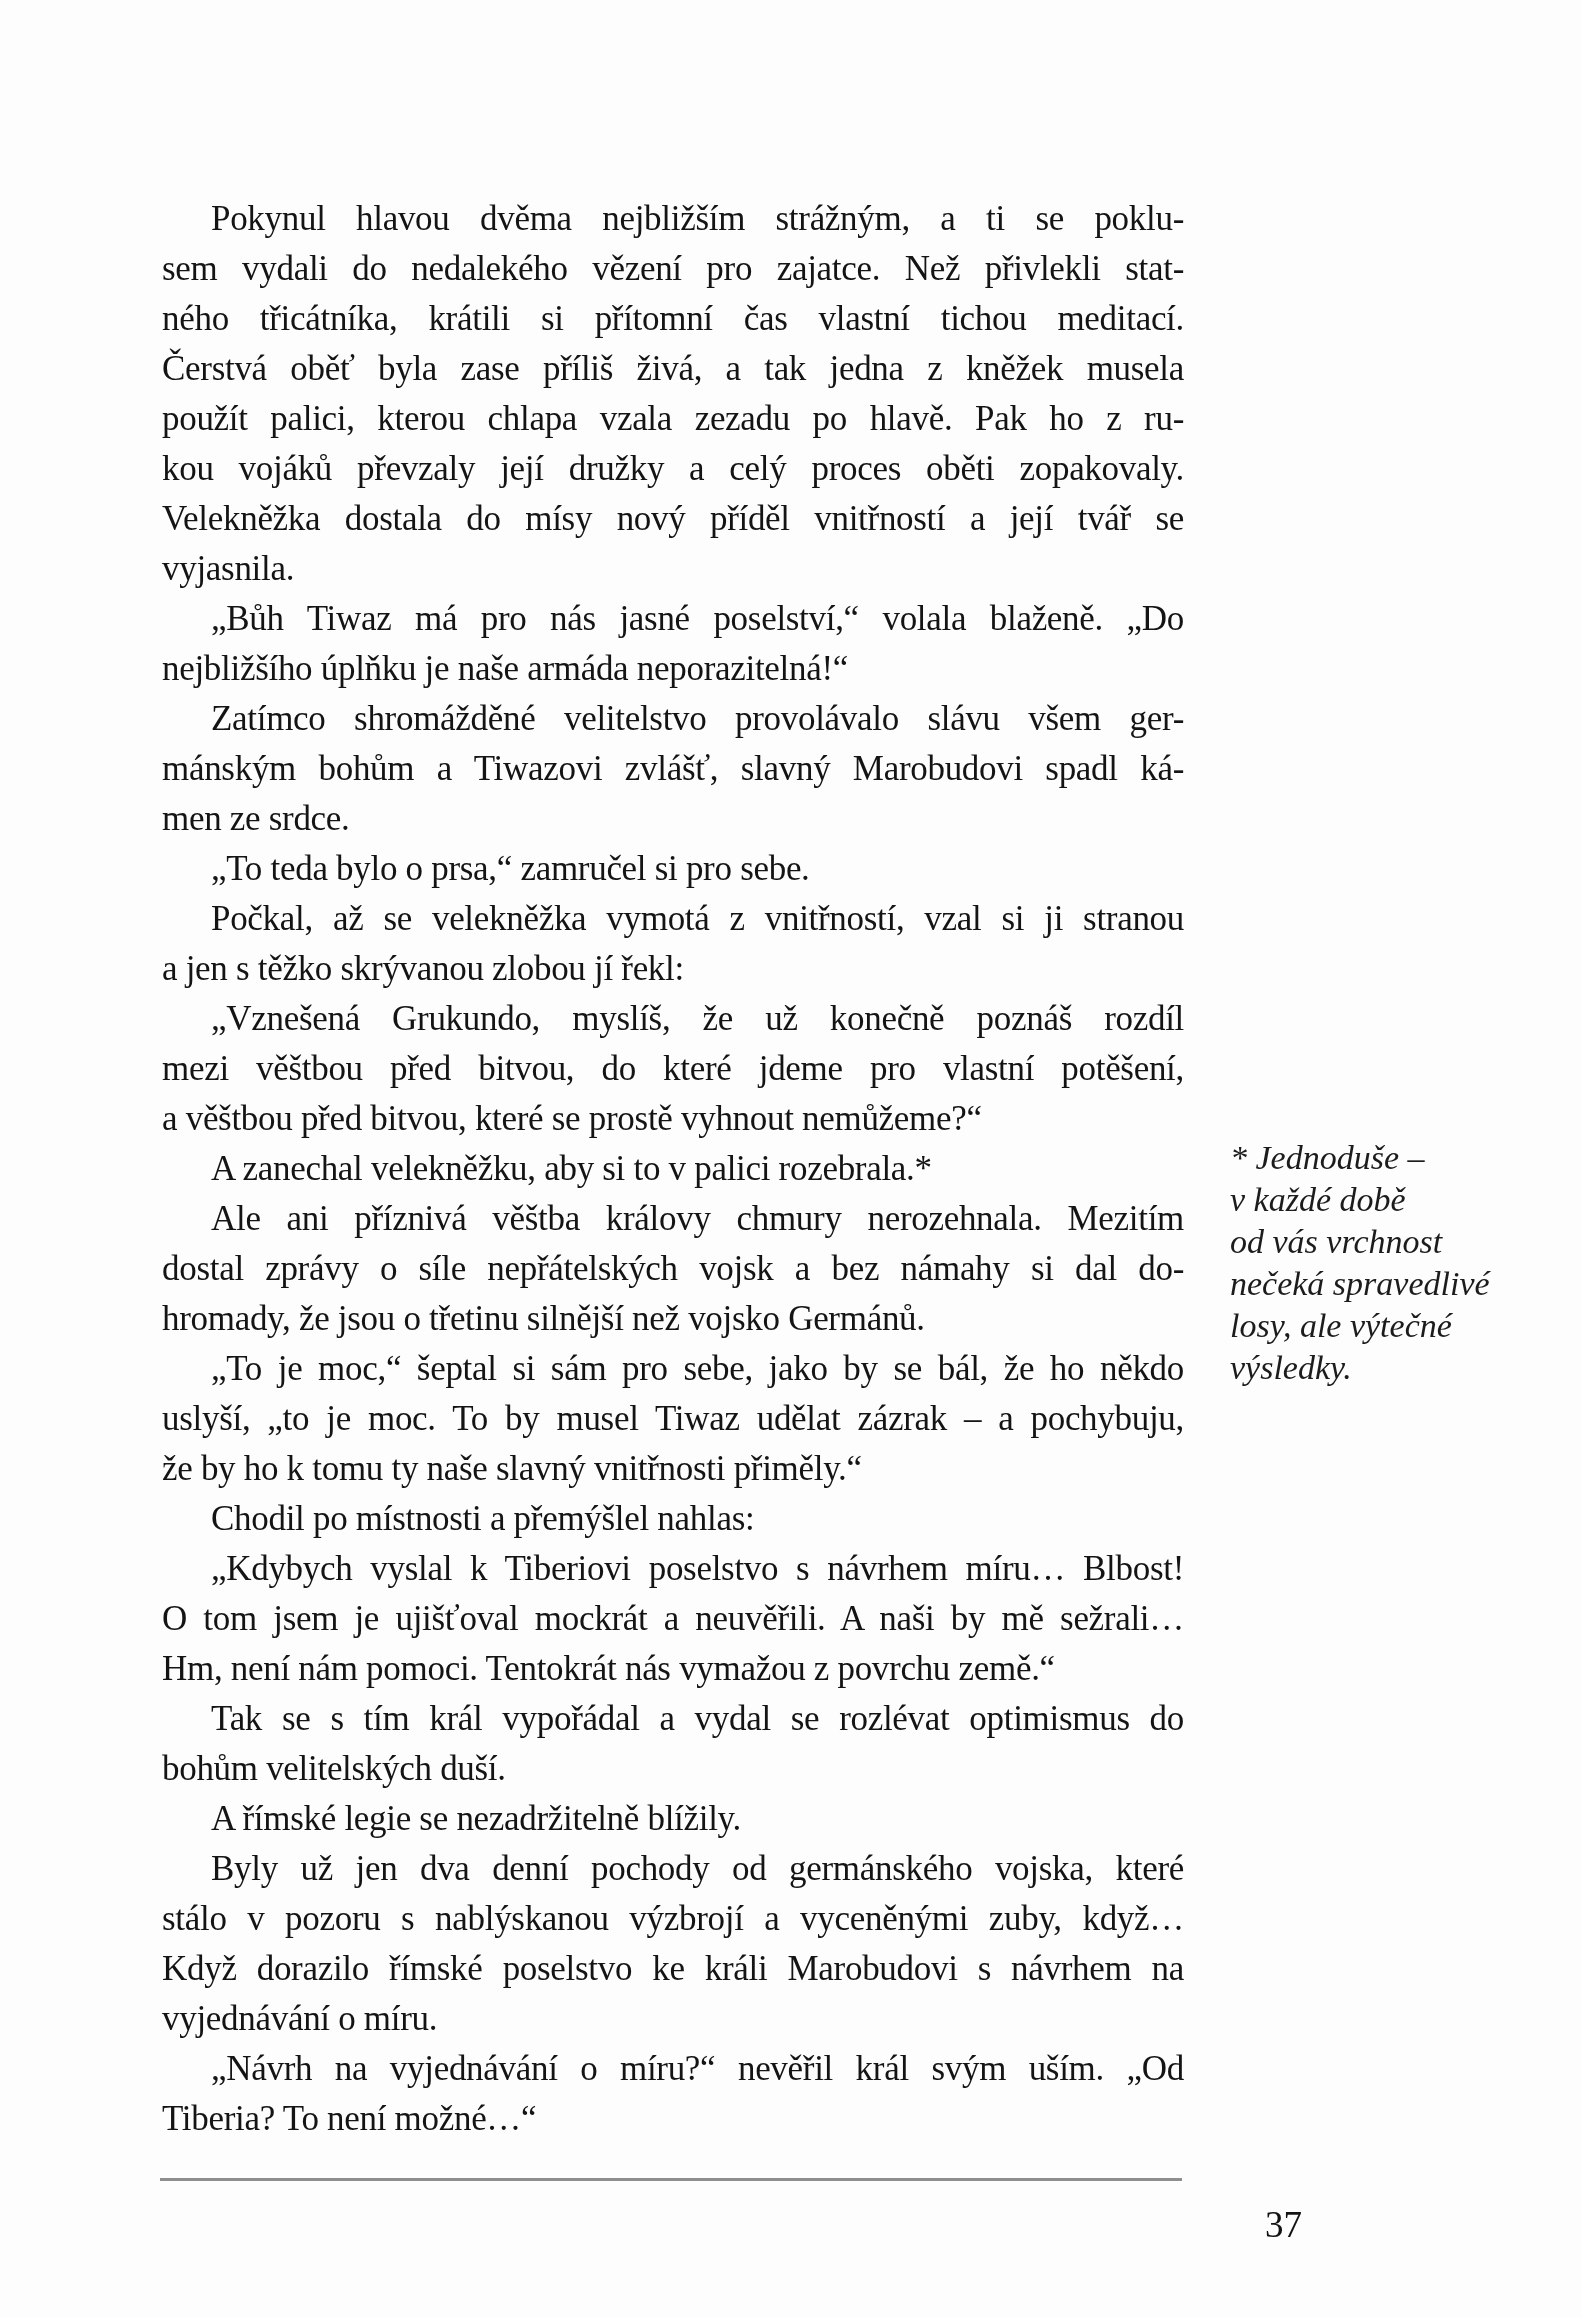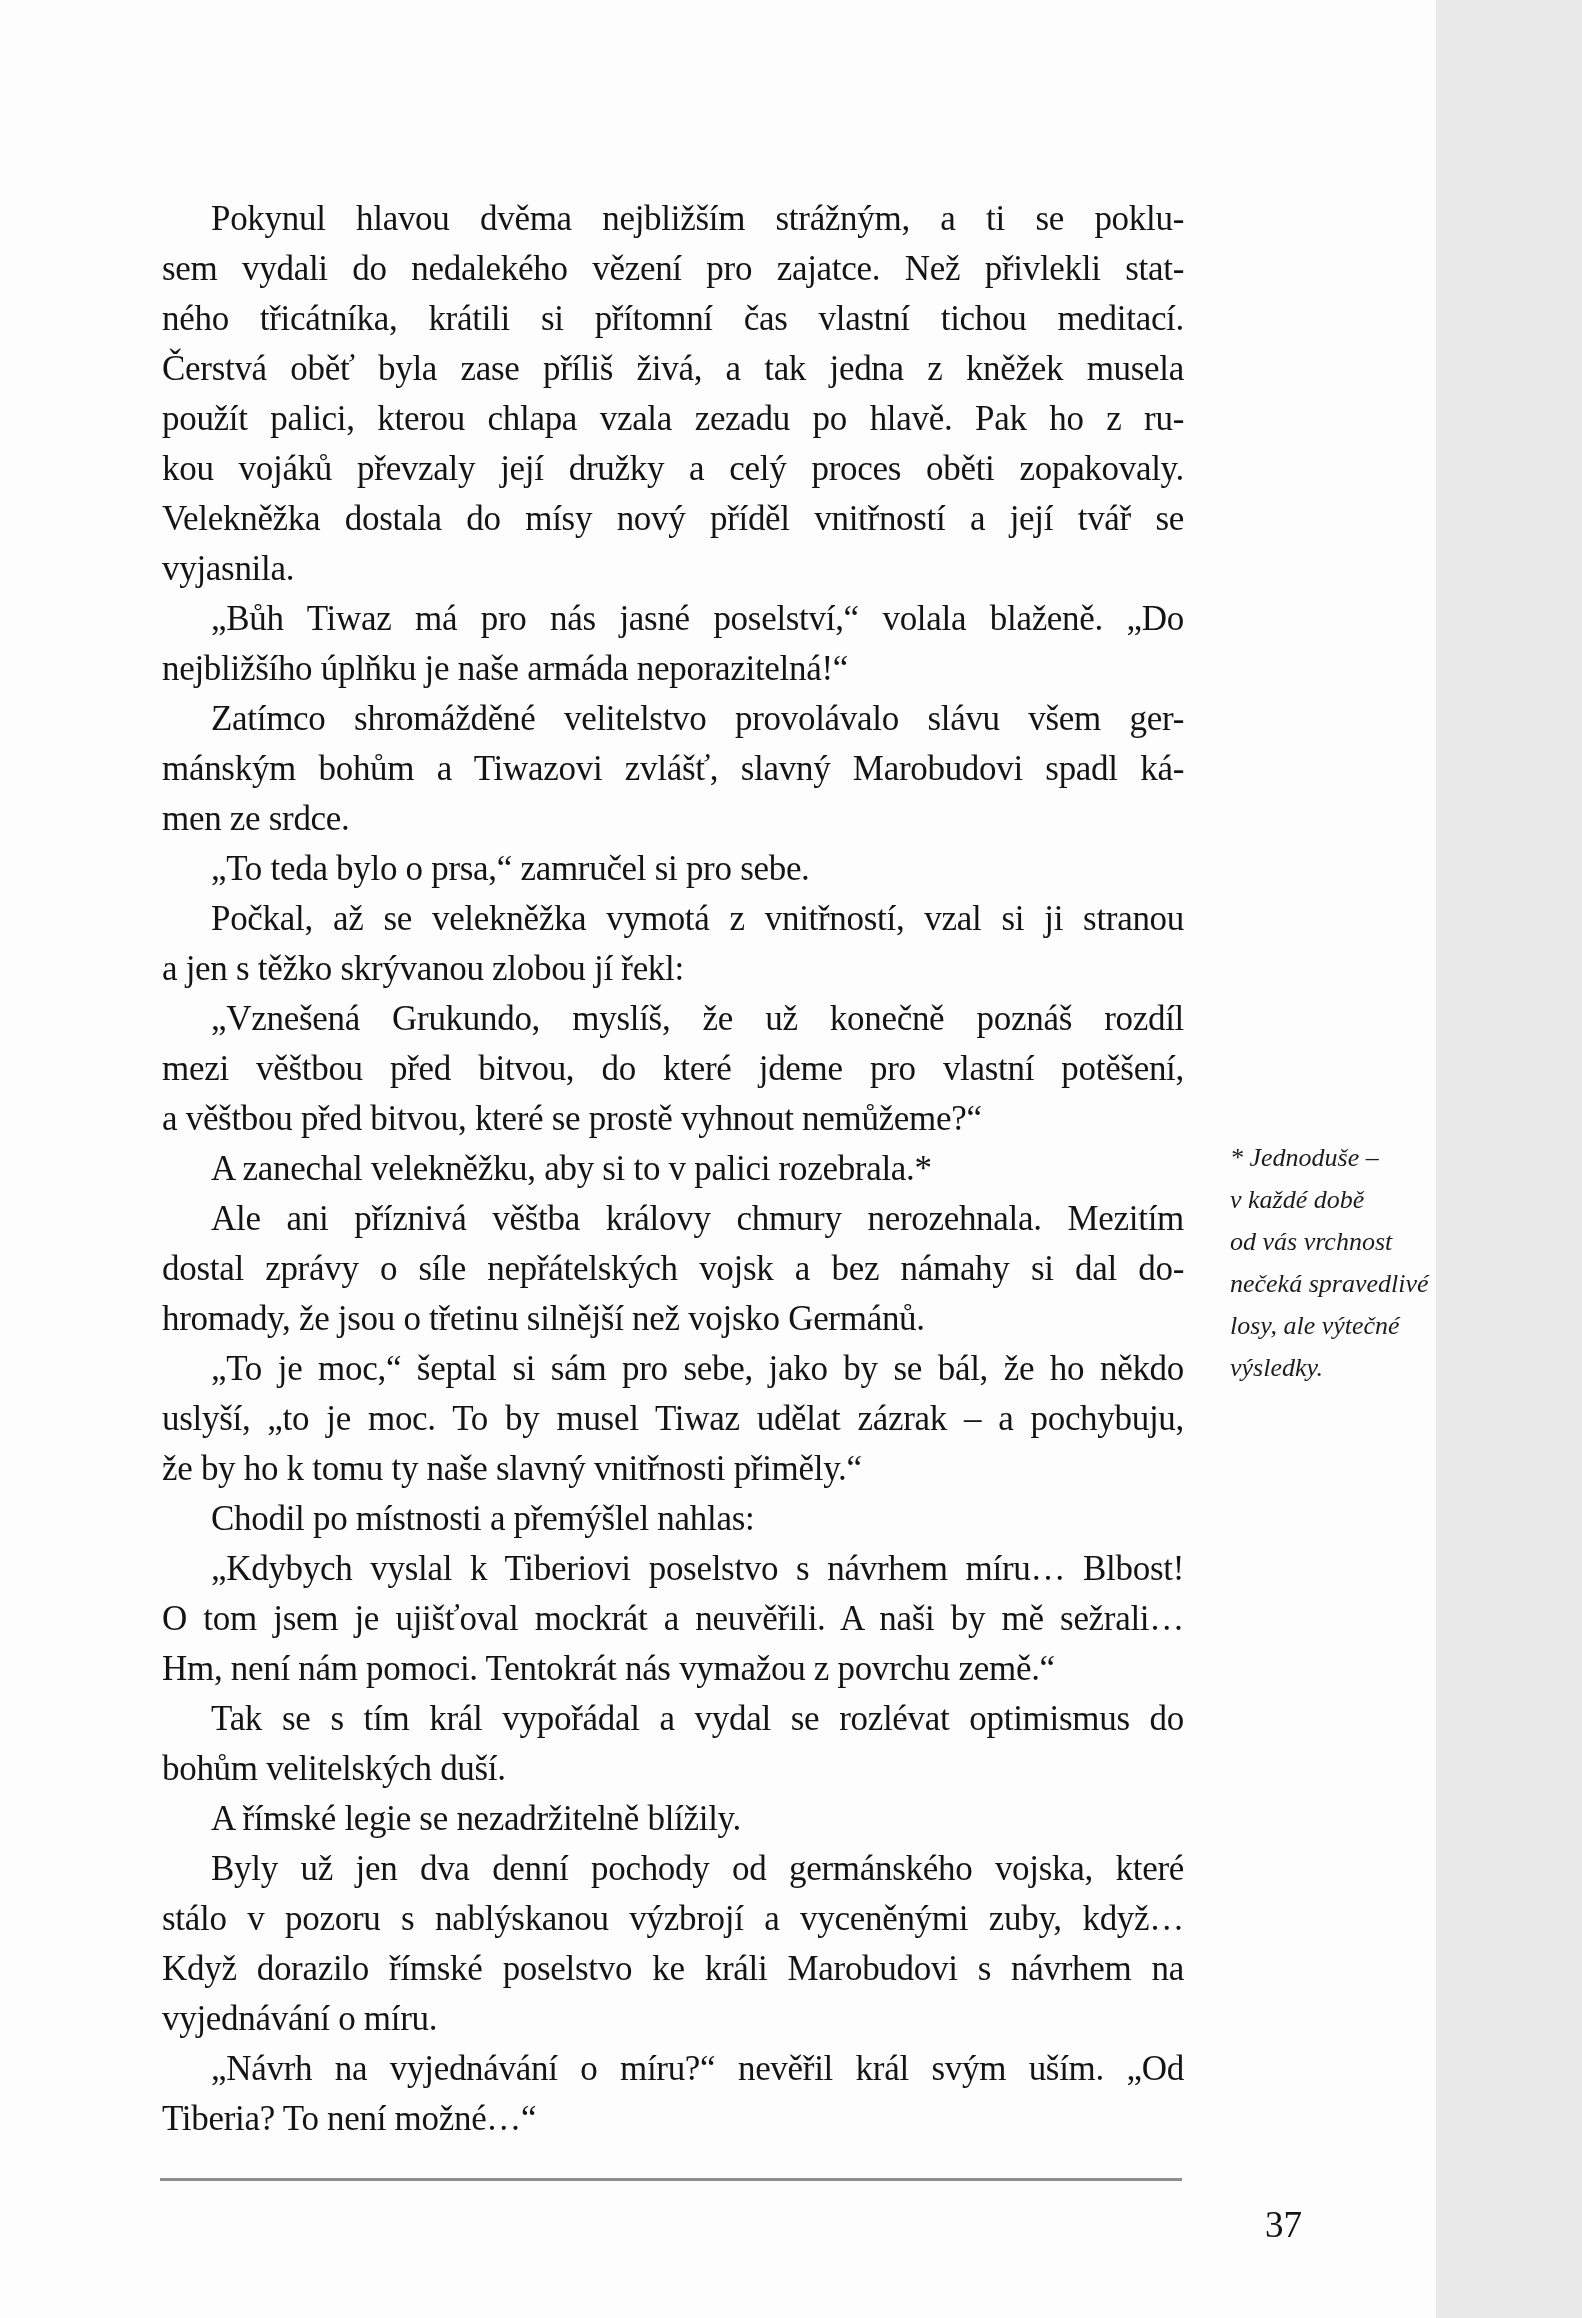--- a/index.html
+++ b/index.html
@@ -1,18 +1,18 @@
 <!DOCTYPE html>
 <html lang="cs" style="font-size:14px"><head>
 <meta charset="utf-8">
 <style>
   html, body { margin: 0; padding: 0; background: #e9e9e9; }
   .page {
     position: relative;
-    width: 1436px;
+    width: 1582px;
     height: 2319px;
     background: #fdfdfd;
     font-family: "Liberation Serif", "DejaVu Serif", serif;
     color: #141414;
     overflow: hidden;
   }
   .body-col {
     position: absolute;
     left: 162px;
     top: 194px;
@@ -28,21 +28,21 @@
     white-space: normal;
   }
   .line.para-end { text-align-last: left; }
   .line.para-start { text-indent: 49px; }
   .margin-note {
     position: absolute;
     left: 1230px;
     top: 1137px;
     width: 260px;
     font-style: italic;
-    font-size: 26px;
+    font-size: 34px;
     line-height: 42px;
     color: #1c1c1c;
   }
   .margin-note .note-line { text-align: left; }
   .footer-rule {
     position: absolute;
     left: 160px;
     top: 2178px;
     width: 1022px;
     height: 2.6px;

